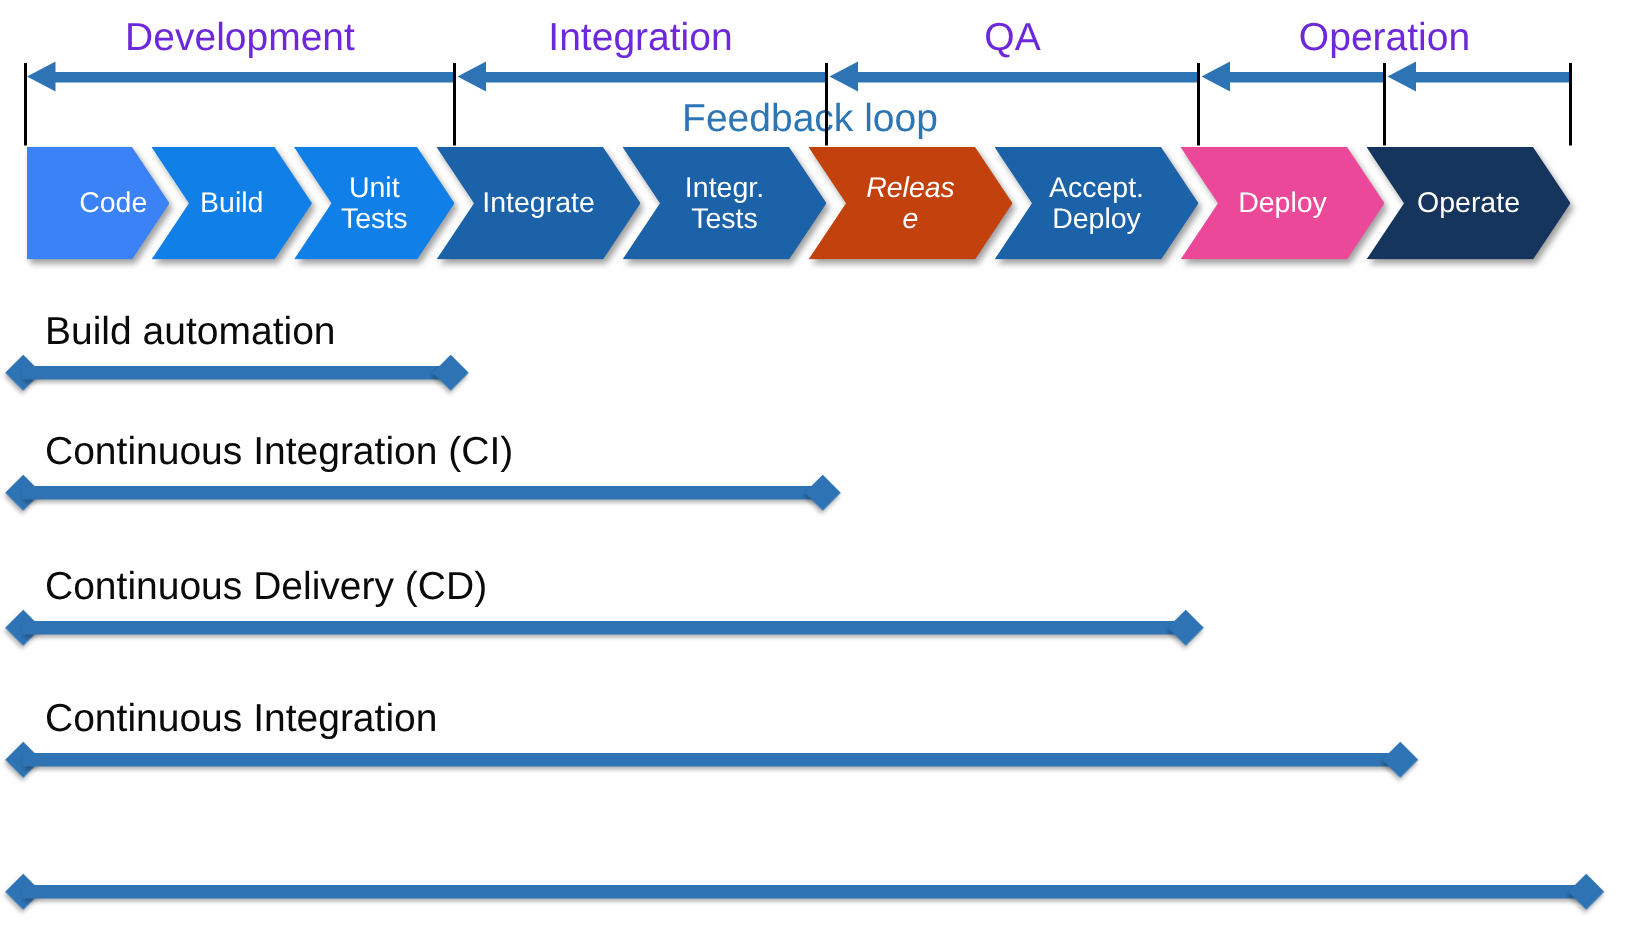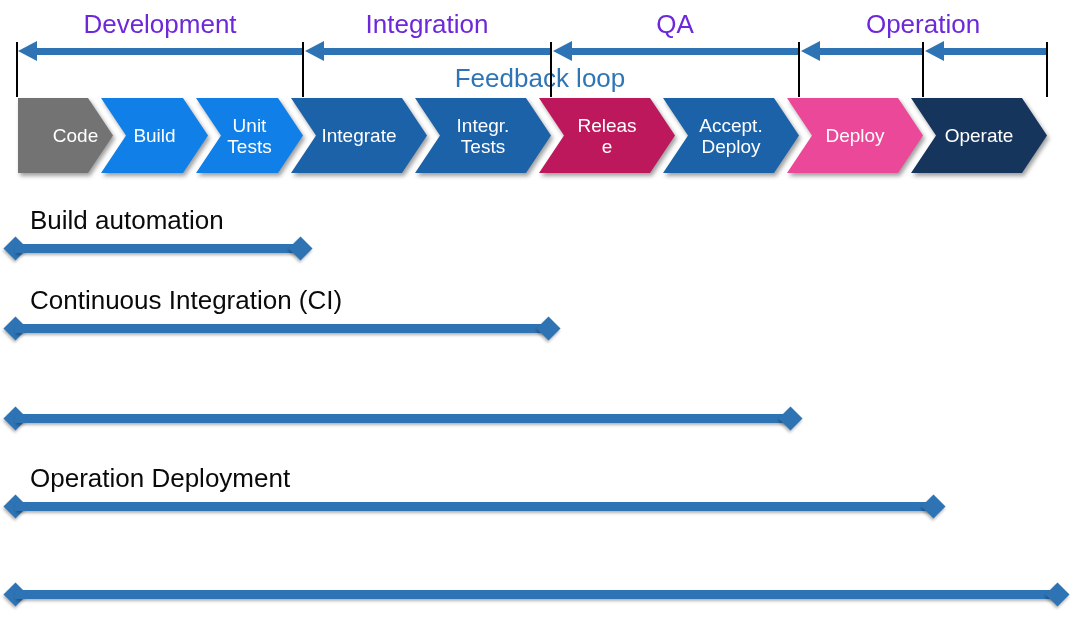--- a/index.html
+++ b/index.html
@@ -73,38 +73,38 @@
 <div class="tick t1"></div>
 <div class="tick t2"></div>
 <div class="tick t3"></div>
 <div class="tick t4"></div>
 <div class="tick t5"></div>
 <div class="tick t6"></div>
 
 <div class="feedback-label">Feedback loop</div>
 
 <div class="stage st0">
-    <div class="chev" style="background: #737373; padding-left: 32px;">Code</div>
+    <div class="chev" style="background: #3b82f6; padding-left: 32px;">Code</div>
   </div>
 <div class="stage st1">
     <div class="chev" style="background: rgb(16, 128, 232);">Build</div>
   </div>
 <div class="stage st2">
     <div class="chev" style="background: rgb(16, 128, 232);">Unit
 Tests</div>
   </div>
 <div class="stage st3">
     <div class="chev" style="background: rgb(28, 98, 169);">Integrate</div>
   </div>
 <div class="stage st4">
     <div class="chev" style="background: rgb(28, 98, 169);">Integr.
 Tests</div>
   </div>
 <div class="stage st5">
-    <div class="chev" style="background: #be185d;">Releas
+    <div class="chev" style="background: #c2410c; font-style: italic;">Releas
 e</div>
   </div>
 <div class="stage st6">
     <div class="chev" style="background: rgb(28, 98, 169);">Accept.
 Deploy</div>
   </div>
 <div class="stage st7">
     <div class="chev" style="background: #ec4899;">Deploy</div>
   </div>
 <div class="stage st8">
@@ -117,26 +117,27 @@
   <div class="bar-line b1"></div>
   <div class="diamond e1"></div>
 </div>
 <div class="practice-row r2">
   <div class="row-label">Continuous Integration (CI)</div>
   <div class="diamond d-start"></div>
   <div class="bar-line b2"></div>
   <div class="diamond e2"></div>
 </div>
 <div class="practice-row r3">
+  <div class="row-label">Continuous Delivery (CD)</div>
   <div class="diamond d-start"></div>
   <div class="bar-line b3"></div>
   <div class="diamond e3"></div>
 </div>
 <div class="practice-row r4">
-  <div class="row-label">Operation Deployment</div>
+  <div class="row-label">Continuous Integration</div>
   <div class="diamond d-start"></div>
   <div class="bar-line b4"></div>
   <div class="diamond e4"></div>
 </div>
 <div class="practice-row r5">
   <div class="diamond d-start"></div>
   <div class="bar-line b5"></div>
   <div class="diamond e5"></div>
 </div>
 

